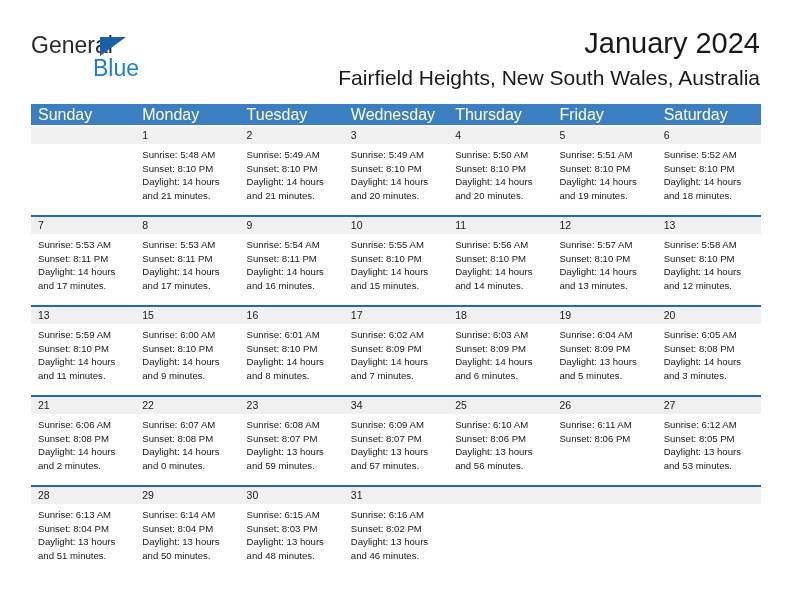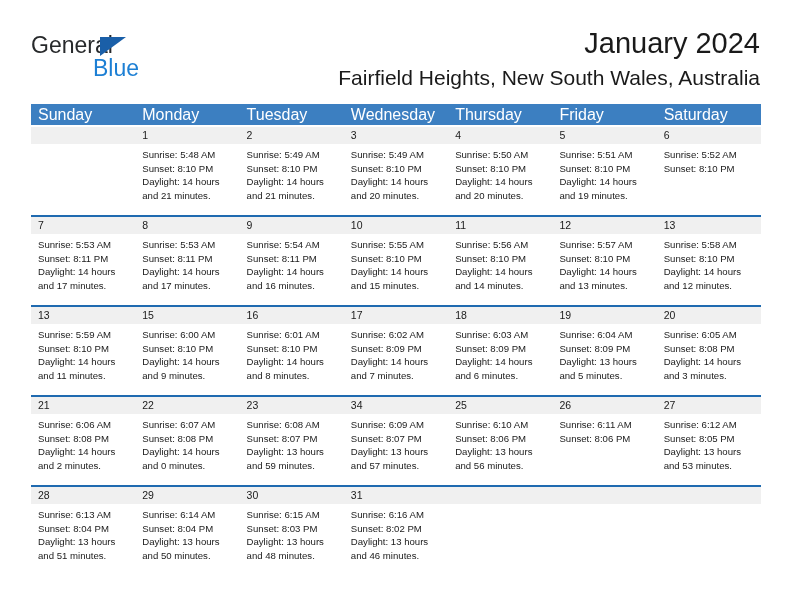--- a/index.html
+++ b/index.html
@@ -217,20 +217,21 @@
               <div class="daylight">Daylight: 14 hours and 20 minutes.</div>
             </div>
             <div class="daybody">
               <div>Sunrise: 5:51 AM</div>
               <div>Sunset: 8:10 PM</div>
               <div class="daylight">Daylight: 14 hours and 19 minutes.</div>
             </div>
             <div class="daybody">
               <div>Sunrise: 5:52 AM</div>
               <div>Sunset: 8:10 PM</div>
+              <div class="daylight">Daylight: 14 hours and 18 minutes.</div>
             </div>
           </div>
         </div>
         <div class="week">
           <div class="week-rule"></div>
           <div class="daynum-strip">
             <div class="daynum">7</div>
             <div class="daynum">8</div>
             <div class="daynum">9</div>
             <div class="daynum">10</div>

